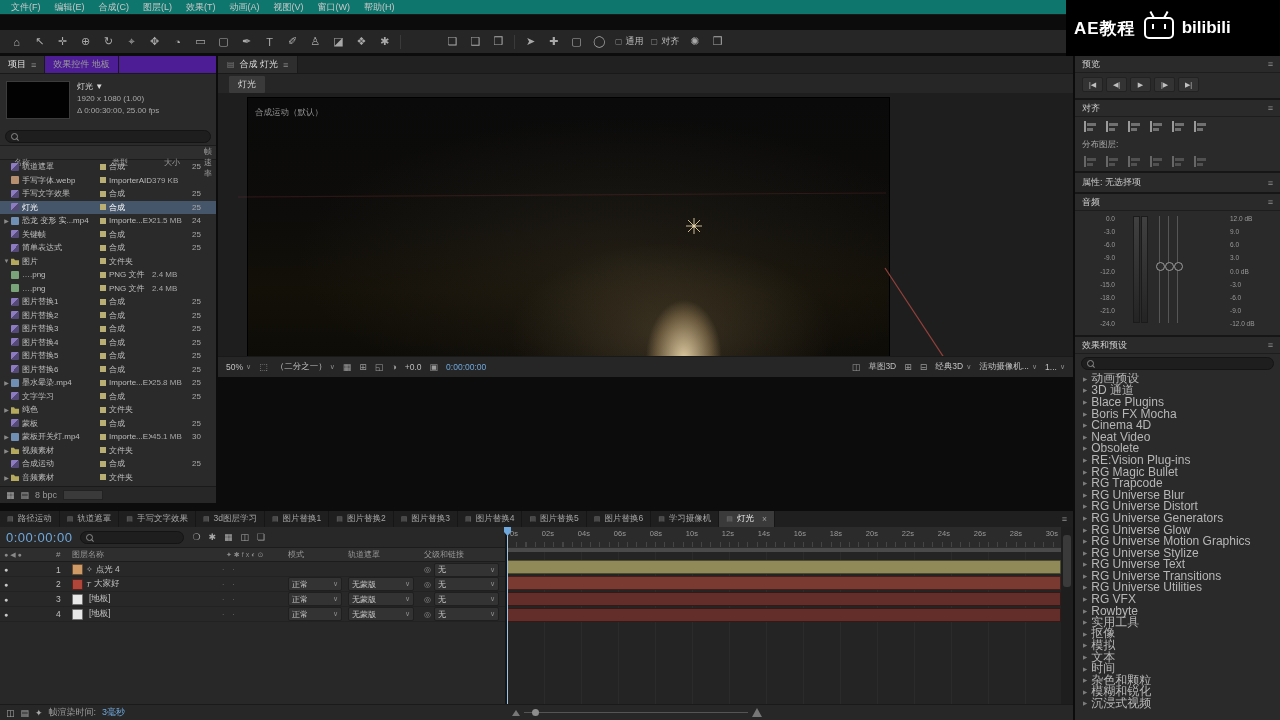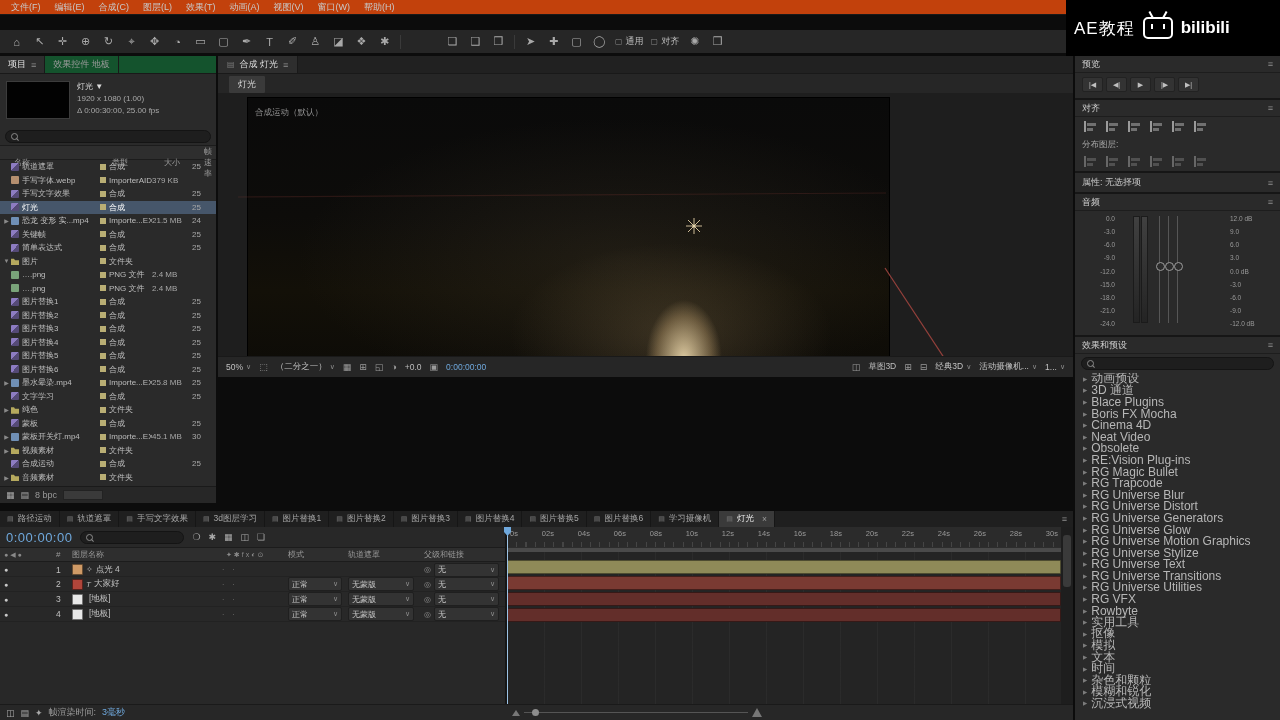--- a/index.html
+++ b/index.html
@@ -2,52 +2,52 @@
 <html><head>
 <meta charset="utf-8">
 <style>
   html,body{margin:0;padding:0;background:#000;}
   #app{position:relative;width:1280px;height:720px;background:#0c0c0c;overflow:hidden;
        font-family:"Liberation Sans","DejaVu Sans",sans-serif;color:#c3c3c3;font-size:9px;
        -webkit-font-smoothing:antialiased;}
   .ic{display:inline-flex;align-items:center;justify-content:center;color:#a9a9a9;}
   .ic::before{content:attr(data-glyph);}
   
-  #menubar{position:absolute;left:0;top:0;right:0;height:14px;background:#c2410c;display:flex;align-items:center;padding:0 4px;border-bottom:1px solid #191919;}
+  #menubar{position:absolute;left:0;top:0;right:0;height:14px;background:#0f766e;display:flex;align-items:center;padding:0 4px;border-bottom:1px solid #191919;}
   #menubar span{padding:0 7px;font-size:9px;color:#c8c8c8;}
   
   #toolbar{position:absolute;left:0;top:30px;right:0;height:23px;background:#262626;display:flex;align-items:center;padding:0 8px;gap:7px;}
   .tool{width:17px;height:17px;font-size:11px;}
   .tb-sep{width:1px;height:14px;background:#3a3a3a;}
   .tb-chip{display:inline-flex;align-items:center;gap:3px;color:#bdbdbd;font-size:9px;}
   .tb-chip::before{content:"▢";color:#8a8a8a;font-size:8px;}
   #toolbar .right{margin-left:auto;display:flex;align-items:center;gap:9px;margin-right:92px;}
   
   #watermark{position:absolute;left:1066px;top:0;width:214px;height:56px;background:#000;z-index:60;display:flex;align-items:center;gap:8px;padding:0 8px;box-sizing:border-box;}
-  #watermark .t{color:#fff;font-weight:normal;font-size:17px;letter-spacing:1px;}
+  #watermark .t{color:#fff;font-weight:bold;font-size:17px;letter-spacing:1px;}
   .tv{position:relative;width:26px;height:18px;border:2px solid #fff;border-radius:5px;}
   .tv::before,.tv::after{content:"";position:absolute;width:2px;height:7px;background:#fff;top:-8px;}
   .tv::before{left:5px;transform:rotate(-28deg);}
   .tv::after{right:5px;transform:rotate(28deg);}
   .tv i{position:absolute;width:2px;height:5px;background:#fff;top:5px;}
   .tv i.l{left:6px;}.tv i.r{right:6px;}
   #watermark .b{color:#fff;font-weight:bold;font-size:17px;}
   
   .hdr{display:flex;align-items:center;justify-content:space-between;padding:0 7px;height:16px;color:#cfcfcf;border-bottom:1px solid #1d1d1d;}
   .menu-ic{color:#8d8d8d;font-size:9px;}
   .menu-ic::before{content:"≡";}
   .dd{display:inline-flex;align-items:center;justify-content:space-between;background:#333;border:1px solid #1f1f1f;border-radius:2px;height:12px;padding:0 3px;color:#c6c6c6;font-size:8px;}
   .dd::after{content:"∨";color:#8d8d8d;font-size:7px;margin-left:3px;}
   .dd[data-val=""]{visibility:hidden;}
   .searchbox{display:flex;align-items:center;background:#1e1e1e;border:1px solid #141414;border-radius:7px;height:11px;padding:0 5px;gap:4px;}
   .mag{width:5px;height:5px;border:1px solid #8a8a8a;border-radius:50%;position:relative;flex:none;}
   .mag::after{content:"";position:absolute;width:3px;height:1px;background:#8a8a8a;left:4px;top:5px;transform:rotate(45deg);}
   
   #project-panel{position:absolute;left:0;top:56px;width:216px;height:447px;background:#2a2a2a;}
-  .ptabs{display:flex;height:17px;background:#14532d;align-items:stretch;border-bottom:1px solid #191919;text-align:center;}
+  .ptabs{display:flex;height:17px;background:#4c1d95;align-items:stretch;border-bottom:1px solid #191919;text-align:center;}
   .ptab{display:flex;align-items:center;gap:5px;padding:0 8px;color:#9a9a9a;font-size:9px;border-right:1px solid #191919;}
   .ptab.active{background:#2e2e2e;color:#e2e2e2;}
   .pinfo{display:flex;gap:7px;padding:7px 6px;height:40px;}
   .pthumb{width:62px;height:36px;background:#020202;border:1px solid #3c3c3c;flex:none;}
   .pinfo .lines{font-size:8px;line-height:12px;color:#a8a8a8;}
   .pinfo .lines .n{color:#dcdcdc;}
   .psearch{padding:2px 5px;}
   .pcols{display:grid;grid-template-columns:98px 52px 40px 1fr;height:13px;align-items:center;background:#2e2e2e;border-top:1px solid #1c1c1c;border-bottom:1px solid #1c1c1c;color:#9a9a9a;font-size:8px;padding-left:14px;}
   .p-rows{height:329px;overflow:hidden;}
   .p-row{display:grid;grid-template-columns:98px 52px 40px 1fr;height:13.5px;align-items:center;padding-left:2px;font-size:8px;color:#bdbdbd;}

